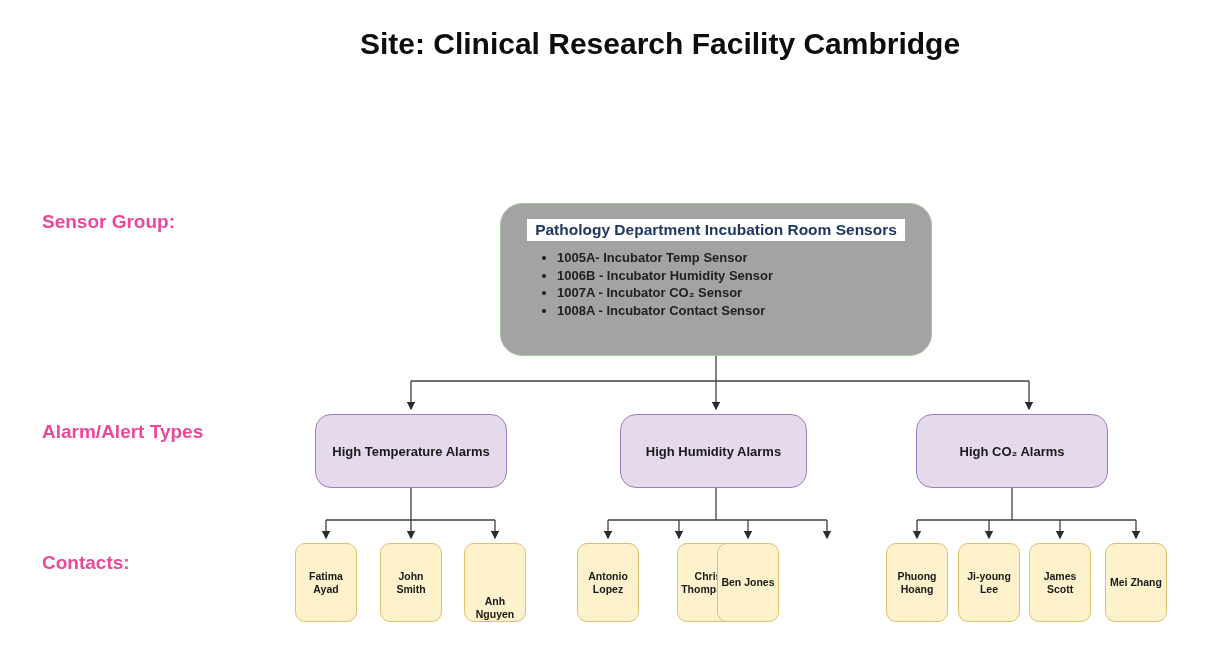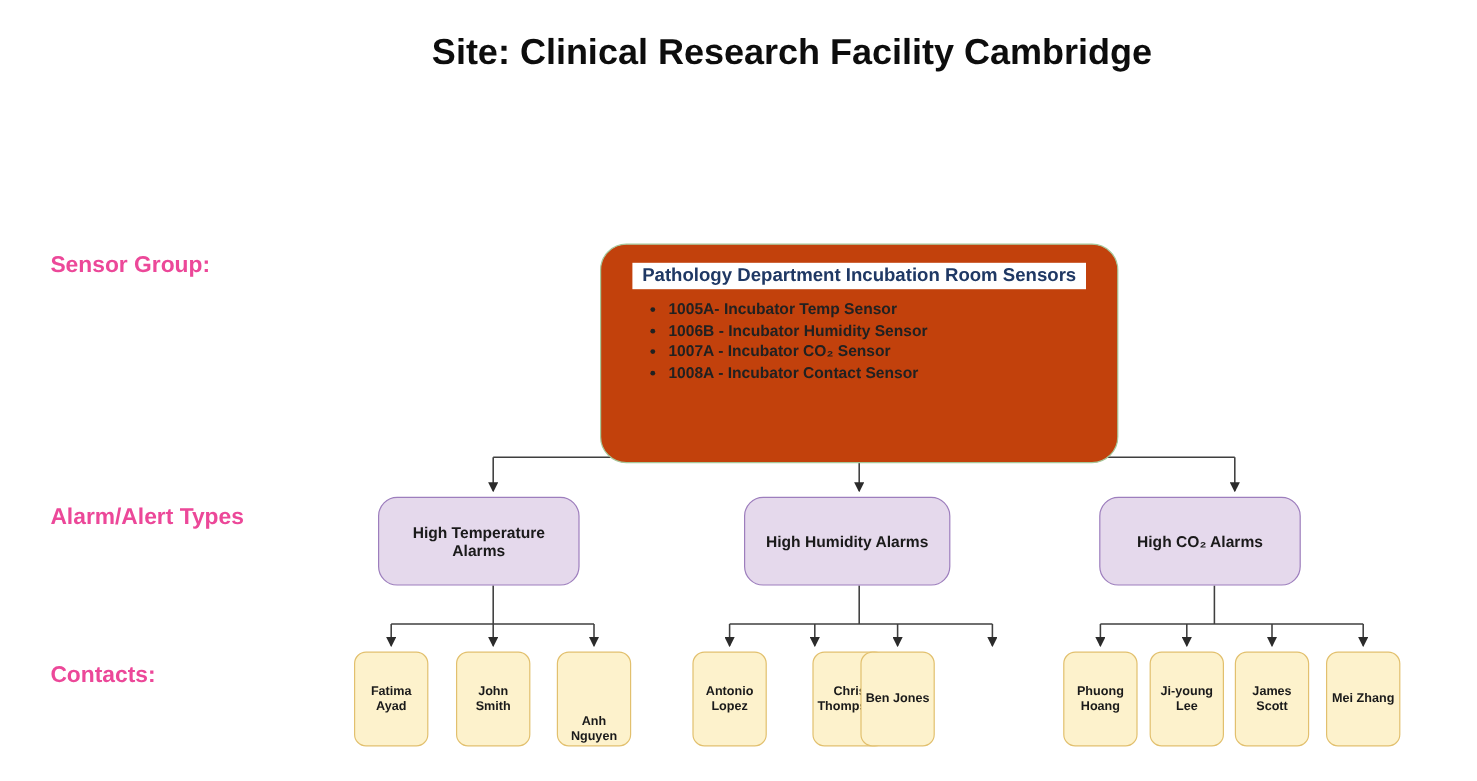--- a/index.html
+++ b/index.html
@@ -16,39 +16,39 @@
 
   .row-label {
     position: absolute; left: 42px; font-size: 19px; font-weight: bold;
     color: #ec4899; white-space: nowrap;
   }
 
   svg.connectors { position: absolute; inset: 0; width: 1231px; height: 651px; }
   svg.connectors path { stroke: #3f3f3f; stroke-width: 1.3; fill: none; }
 
   .sensor-box {
-    position: absolute; left: 500px; top: 203px; width: 432px; height: 183px;
-    background: #c2410c; border: 1.5px solid #a6c79a; border-radius: 22px;
+    position: absolute; left: 500px; top: 203px; width: 432px; height: 153px;
+    background: #a3a3a3; border: 1.5px solid #a6c79a; border-radius: 22px;
     box-sizing: border-box; text-align: center;
   }
   .sensor-heading {
     display: inline-block; margin-top: 15px; padding: 2px 8px;
     background: #ffffff; color: #1f3864; font-size: 15.5px; font-weight: bold;
     white-space: nowrap;
   }
   .sensor-list {
     margin: 9px 0 0 0; padding: 0 0 0 56px; text-align: left; list-style: disc;
   }
   .sensor-list li {
     font-size: 13px; font-weight: bold; color: #212121; line-height: 16.5px;
     padding-bottom: 1px;
   }
 
   .alarm-box {
-    position: absolute; top: 414px; height: 74px; width: 168px;
+    position: absolute; top: 414px; height: 74px; width: 192px;
     background: #e5d9ec; border: 1.5px solid #9d7ebd; border-radius: 16px;
     box-sizing: border-box; display: flex; align-items: center; justify-content: center;
   }
   .alarm-box .label {
     font-size: 13px; font-weight: bold; color: #1a1a1a; text-align: center;
     padding: 0 8px;
   }
 
   .contact-box {
     position: absolute; top: 543px; width: 62px; height: 79px;
@@ -119,21 +119,21 @@
       <li>1005A- Incubator Temp Sensor</li>
       <li>1006B - Incubator Humidity Sensor</li>
       <li>1007A - Incubator CO₂ Sensor</li>
       <li>1008A - Incubator Contact Sensor</li>
     </ul>
   </div>
 
   <div class="alarm-box" style="left:315px;">
     <span class="label">High Temperature Alarms</span>
   </div>
-  <div class="alarm-box" style="left:620px; width:172px;">
+  <div class="alarm-box" style="left:620px; width:187px;">
     <span class="label">High Humidity Alarms</span>
   </div>
   <div class="alarm-box" style="left:916px;">
     <span class="label">High CO₂ Alarms</span>
   </div>
 
   <div class="contact-box" style="left:295px;">
     <span class="name">Fatima Ayad</span>
   </div>
   <div class="contact-box" style="left:380px;">

